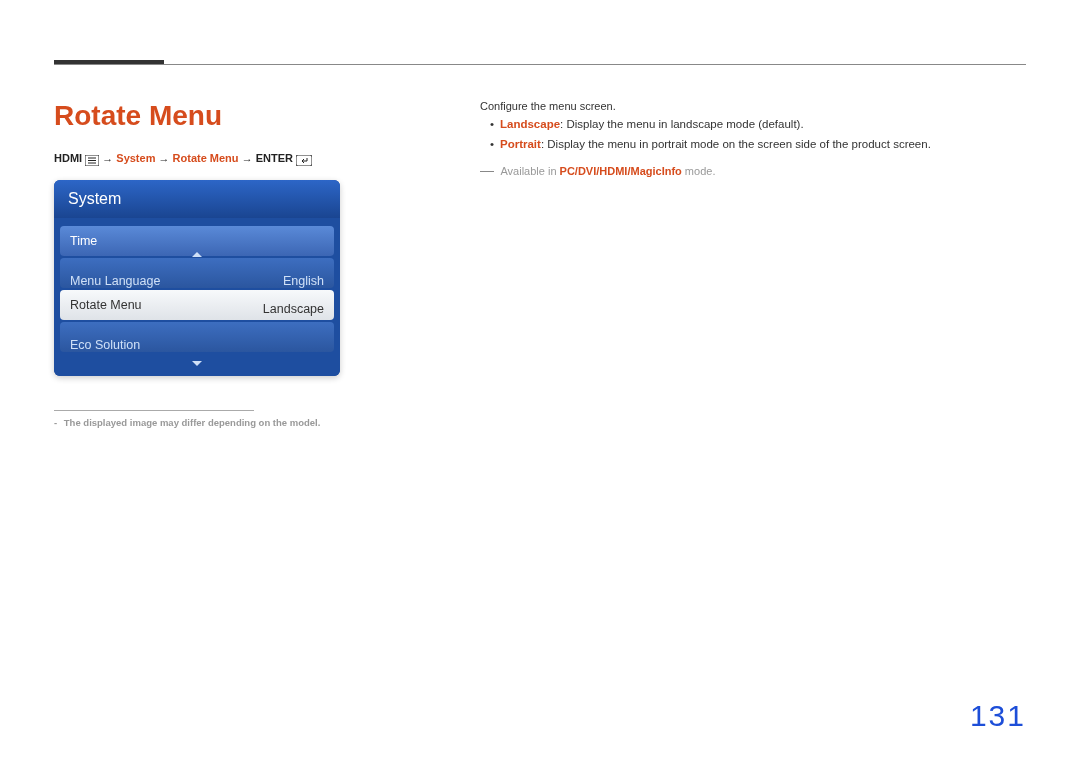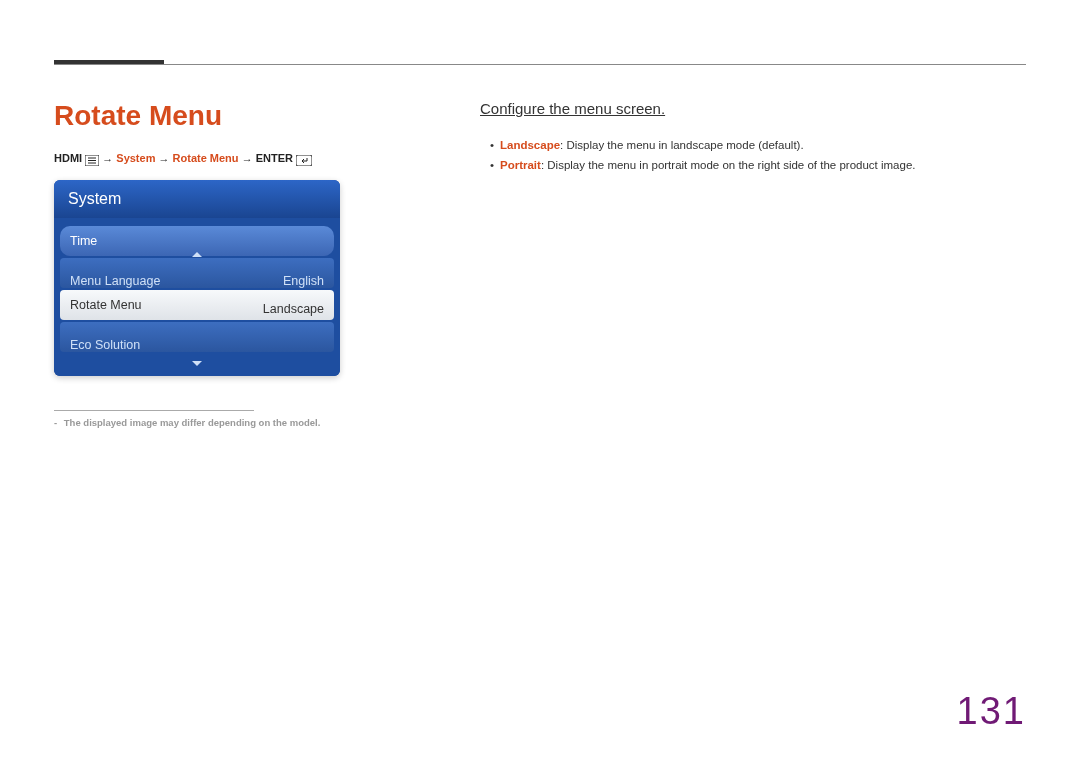--- a/index.html
+++ b/index.html
@@ -11,39 +11,39 @@
   .right-col { position: absolute; top: 100px; left: 480px; right: 54px; }
   .heading { color: #d64c1d; font-size: 28px; font-weight: 600; margin-bottom: 20px; }
   .breadcrumb { font-size: 11px; color: #222; margin-bottom: 14px; }
   .breadcrumb .b-bold { font-weight: 700; }
   .breadcrumb .b-red { color: #d64c1d; font-weight: 700; }
   .breadcrumb .b-icon { display: inline-block; vertical-align: middle; }
   .panel { width: 286px; border-radius: 6px; overflow: hidden; box-shadow: 0 2px 6px rgba(0,0,0,0.2); background: #1e4ea0; }
   .panel-header { background: linear-gradient(#2d66c7, #1a4591); color: #fff; font-size: 16px; padding: 10px 14px; position: relative; }
   .panel-body { padding: 2px 6px 8px 6px; background: #1e4ea0; }
   .panel-row { display: flex; justify-content: space-between; align-items: center; height: 30px; padding: 0 10px; border-radius: 4px; margin-bottom: 2px; font-size: 12.5px; }
-  .panel-row.hover { background: linear-gradient(#5a8ad8, #3c66b4); color: #fff; border-radius: 10px; }
+  .panel-row.hover { background: linear-gradient(#5a8ad8, #3c66b4); color: #fff; }
   .panel-row.plain { background: linear-gradient(#3d6ec0, #2b569f); color: #cfe0f7; align-items: flex-end; }
   .panel-row.selected { background: linear-gradient(#f7f9fb, #dfe3e8); color: #333; }
   .panel-row .val { float: right; margin-top: 8px; }
   .arrow-up, .arrow-down { position: absolute; left: 50%; transform: translateX(-50%); width: 0; height: 0; border-left: 5px solid transparent; border-right: 5px solid transparent; }
   .arrow-up { top: 34px; border-bottom: 5px solid #cfe0f7; }
   .arrow-down-wrap { text-align: center; height: 14px; position: relative; }
   .arrow-down { bottom: 2px; border-top: 5px solid #cfe0f7; }
   .note-divider { border-top: 1px solid #aaa; width: 200px; margin-top: 34px; margin-bottom: 6px; }
   .footnote { font-size: 9.5px; color: #999; font-weight: bold; }
   .footnote .dash { color: #999; margin-right: 4px; }
-  .desc-intro { font-size: 15px; color: #333; margin-bottom: 20px; text-decoration: underline; }
+  .desc-intro { font-size: 11px; color: #333; margin-bottom: 4px; }
   .bullet-row { display: flex; font-size: 11.5px; color: #333; margin: 3px 0 3px 10px; line-height: 1.5; }
   .bullet-row .dot { width: 10px; flex-shrink: 0; }
   .bullet-row .b-red { color: #d64c1d; font-weight: 700; }
   .avail { font-size: 11px; color: #999; margin-top: 8px; }
   .avail .dash { color: #888; font-size: 14px; margin-right: 4px; }
   .avail .em { color: #d64c1d; font-weight: 600; }
-  .page-number { position: absolute; right: 54px; bottom: 30px; font-size: 38px; color: #701a75; font-weight: 300; letter-spacing: 2px; text-align: right; }
+  .page-number { position: absolute; right: 54px; bottom: 30px; font-size: 30px; color: #1d4ed8; font-weight: 300; letter-spacing: 2px; text-align: right; }
   svg { display: inline-block; vertical-align: -3px; }
 </style>
 </head>
 <body>
 
 <div class="page">
   <div class="hr-top"></div>
   <div class="hr-tab"></div>
 
   <div class="left-col">
@@ -113,19 +113,23 @@
     <p class="desc-intro">Configure the menu screen.</p>
     <div class="bullet-row">
       <span class="dot">•</span>
       <span>
         <span class="b-red">Landscape</span><span>: Display the menu in landscape mode (default).</span>
       </span>
     </div>
     <div class="bullet-row">
       <span class="dot">•</span>
       <span>
-        <span class="b-red">Portrait</span><span>: Display the menu in portrait mode on the right side of the product image.</span>
+        <span class="b-red">Portrait</span><span>: Display the menu in portrait mode on the screen side of the product screen.</span>
       </span>
+    </div>
+    <div class="avail">
+      <span class="dash">―</span>
+      <span>Available in </span><span class="em">PC/DVI/HDMI/MagicInfo</span><span> mode.</span>
     </div>
   </div>
 
   <div class="page-number">131</div>
 </div>
 
 </body></html>

